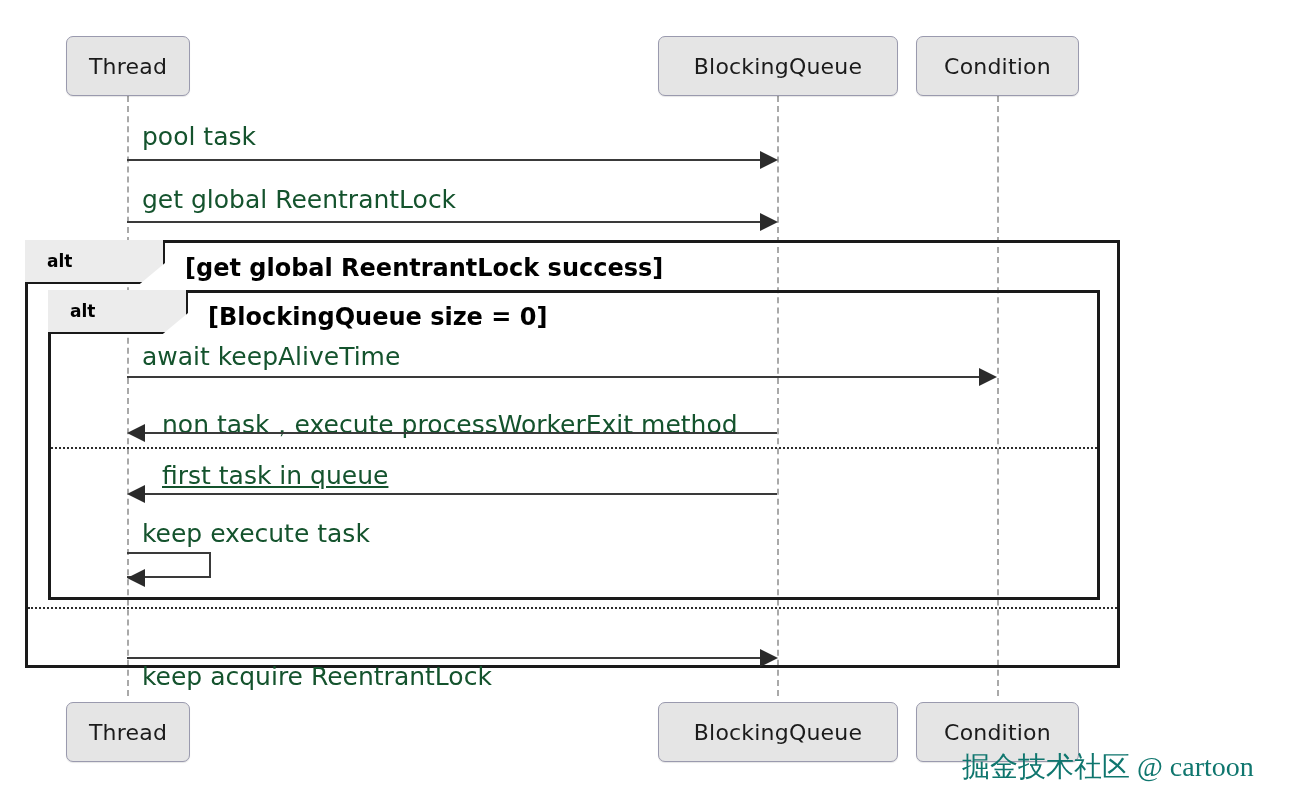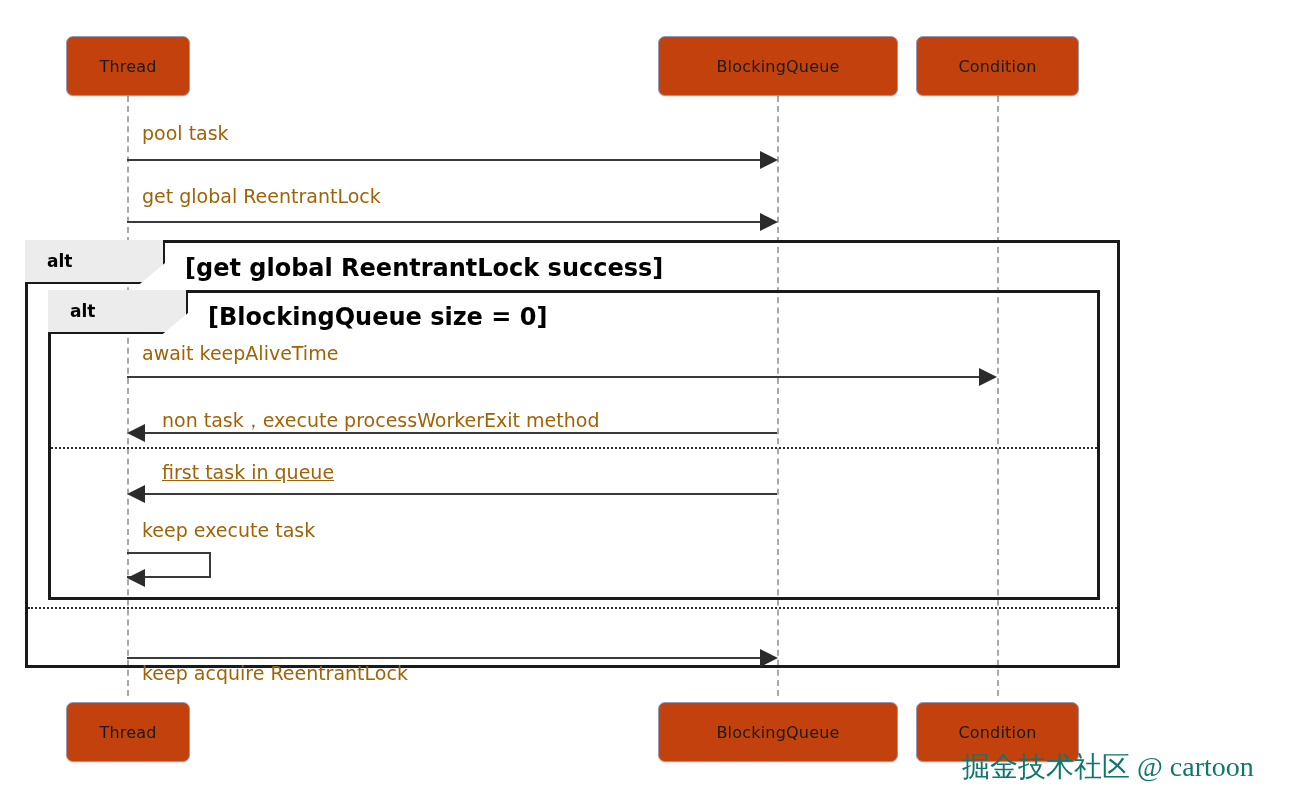--- a/index.html
+++ b/index.html
@@ -14,29 +14,29 @@
   }
   #canvas {
     position: absolute;
     left: 0; top: 0;
     width: 1294px; height: 802px;
   }
 
   
   .participant {
     position: absolute;
-    background: #c2410c;
+    background: #e5e5e5;
     border: 1.5px solid #9a9aae;
     border-radius: 7px;
     box-sizing: border-box;
     display: flex;
     align-items: center;
     justify-content: center;
     color: #1b1b1b;
-    font-size: 16px;
+    font-size: 22px;
     letter-spacing: 0.2px;
     box-shadow: 0 1px 1px rgba(0,0,0,0.10);
   }
 
   
   .lifeline {
     position: absolute;
     width: 0;
     border-left: 2px dashed #a9a9a9;
   }
@@ -95,22 +95,22 @@
     border-bottom: 9px solid transparent;
     border-left: 18px solid #2b2b2b;
   }
   .arrow-left {
     border-top: 9px solid transparent;
     border-bottom: 9px solid transparent;
     border-right: 18px solid #2b2b2b;
   }
   .msg-label {
     position: absolute;
-    font-size: 19px;
-    color: #a16207;
+    font-size: 25px;
+    color: #14532d;
     white-space: nowrap;
   }
 
   
   .self-loop {
     position: absolute;
     border-top: 2.5px solid #3a3a3a;
     border-right: 2.5px solid #3a3a3a;
     border-bottom: 2.5px solid #3a3a3a;
     box-sizing: border-box;

